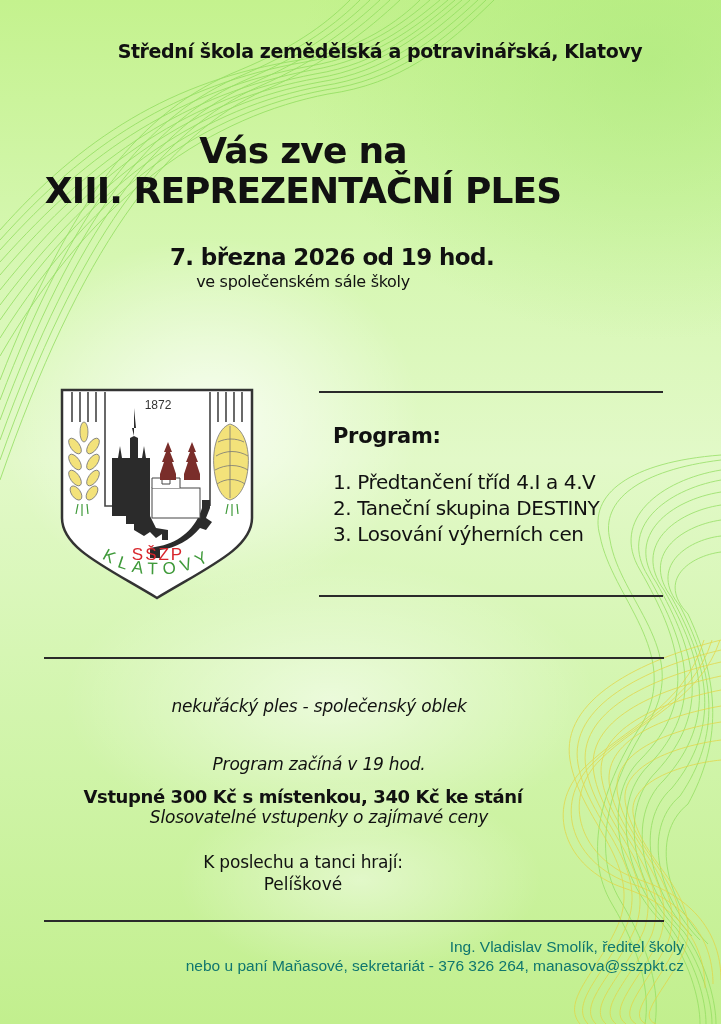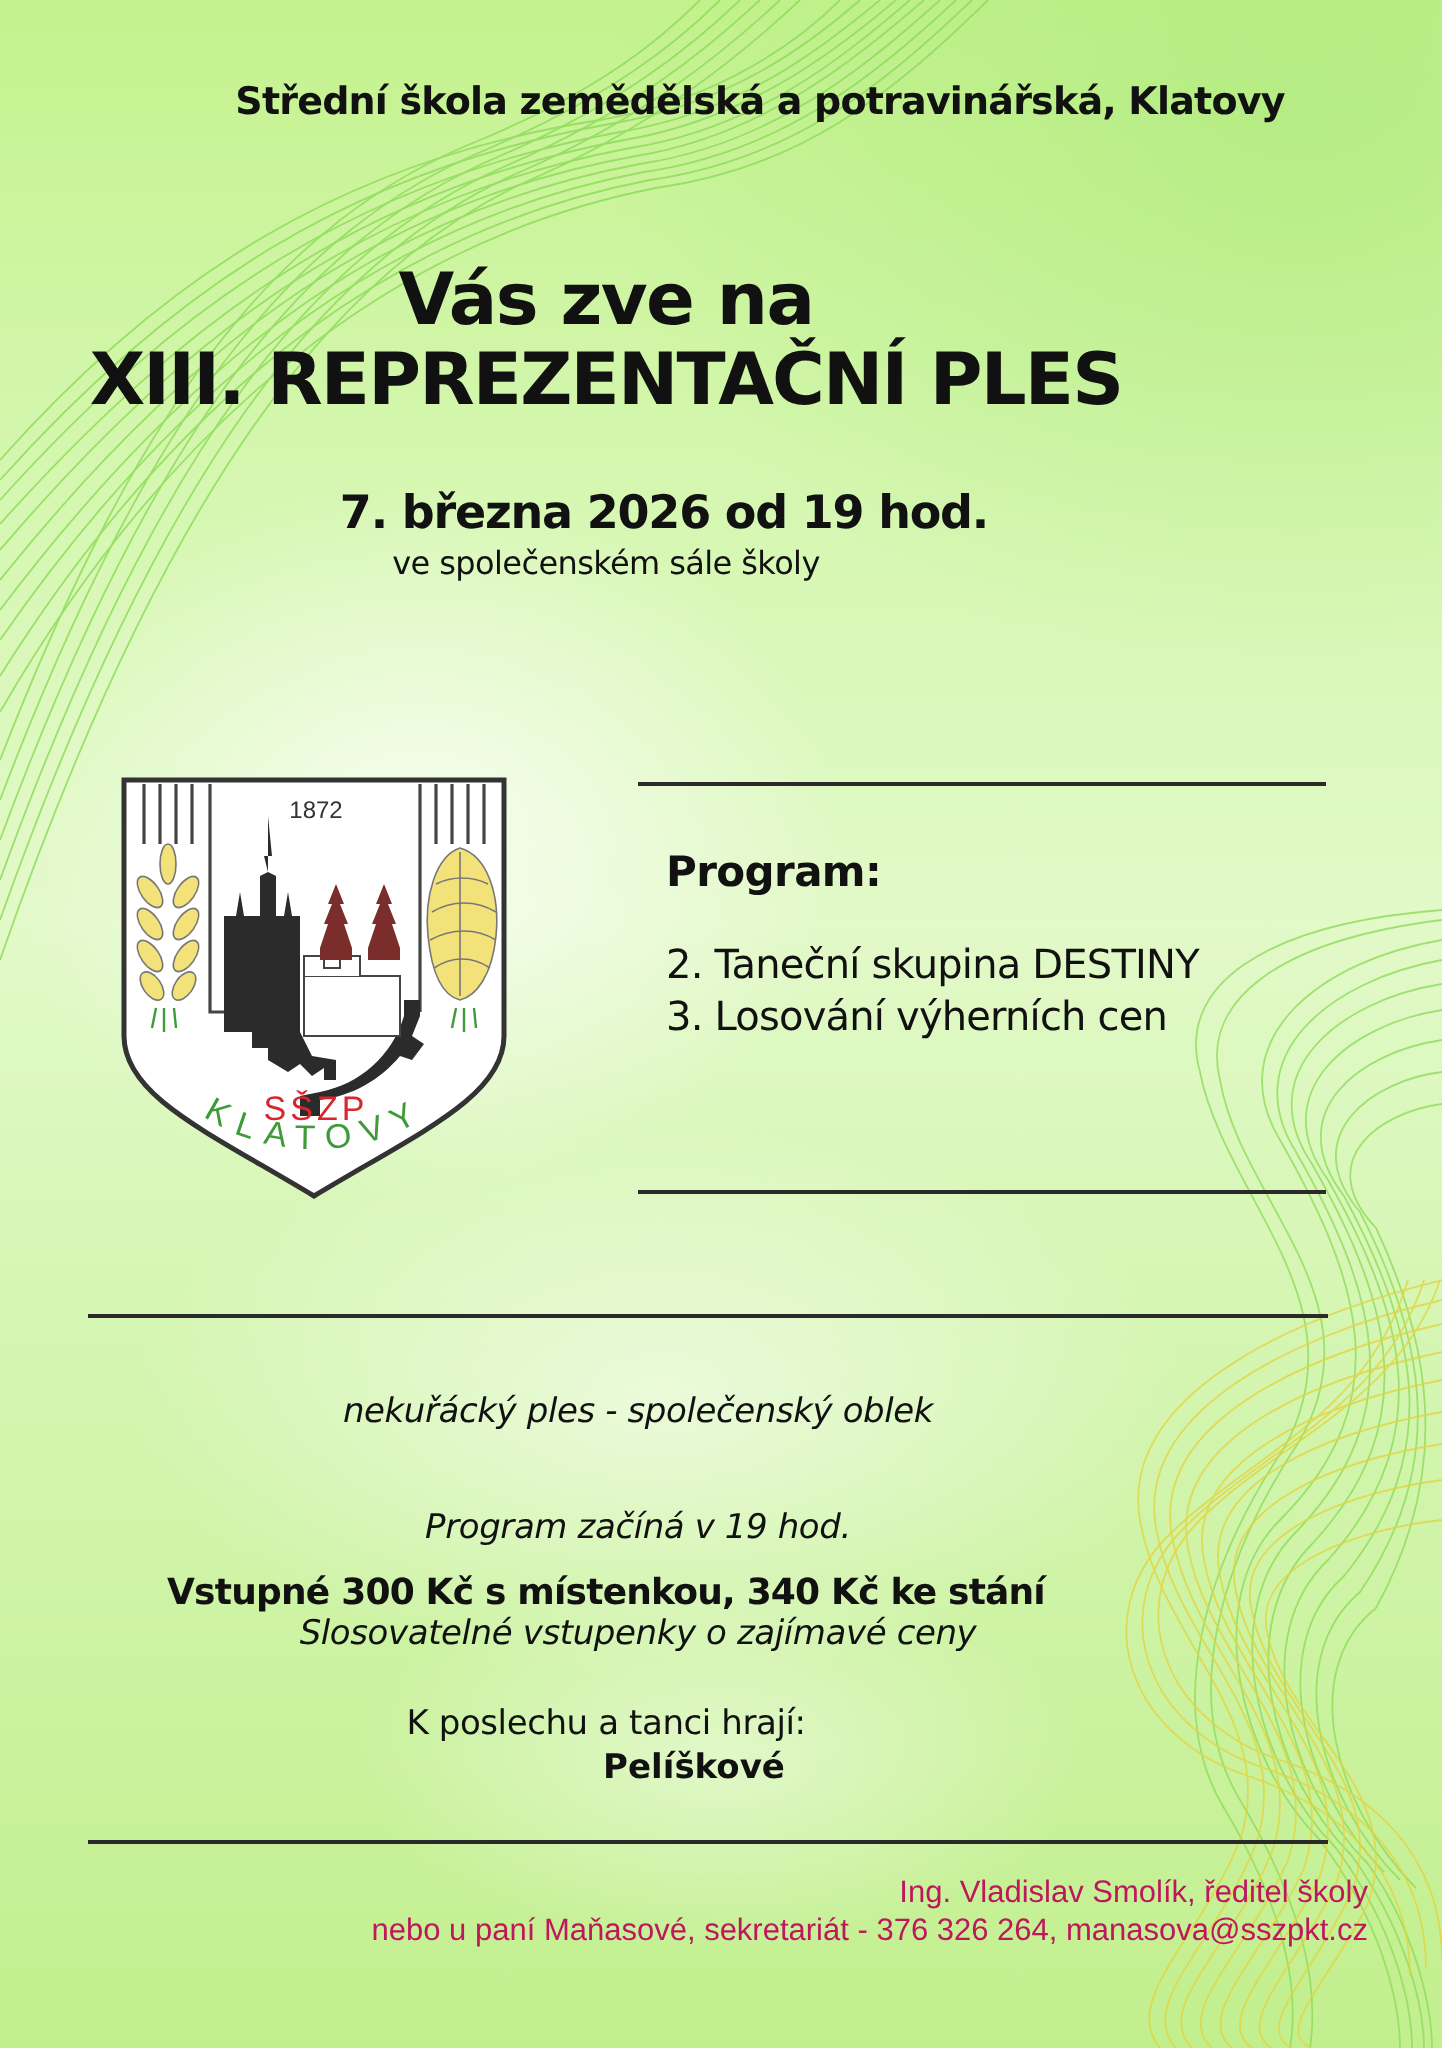--- a/index.html
+++ b/index.html
@@ -111,33 +111,32 @@
       letter-spacing: -0.4px;
     }
     .tickets-note { top: 807px; }
     .music-label {
       top: 852px;
       font-size: 17px;
       letter-spacing: -0.2px;
     }
     .band-name {
       top: 874px;
-      font-weight: bold;
+      font-weight: normal;
       font-size: 17px;
-      padding-left: 44px;
     }
 
     .contact {
       right: 37px;
       top: 937px;
       text-align: right;
       font-family: "Liberation Sans", sans-serif;
       font-size: 15.5px;
       line-height: 19px;
-      color: #be185d;
+      color: #0f766e;
       white-space: nowrap;
     }
   </style>
 </head>
 <body>
 
 <svg class="bg-waves" viewBox="0 0 721 1024" xmlns="http://www.w3.org/2000/svg">
   <g fill="none" stroke="#8fdc5c" stroke-width="0.9" opacity="0.85">
     <path d="M0,230 C80,140 170,80 300,60 C360,50 400,20 420,0"></path>
     <path d="M0,240 C85,145 175,85 305,62 C365,52 405,22 430,0"></path>
@@ -265,20 +264,21 @@
     <path id="arc-klatovy" d="M20,146 C50,200 144,200 176,146"></path>
   </defs>
   <text font-family="Liberation Sans, sans-serif" font-size="17" fill="#3f9a3a" letter-spacing="6">
     <textPath href="#arc-klatovy" startOffset="50%" text-anchor="middle">KLATOVY</textPath>
   </text>
 </svg>
 
 <div class="hr" style="left:319px; top:391px; width:344px;"></div>
 <div class="abs program-block">
   <div class="program-heading">Program:</div>
+  <div class="program-item">1. Předtančení tříd 4.I a 4.V</div>
   <div class="program-item">2. Taneční skupina DESTINY</div>
   <div class="program-item">3. Losování výherních cen</div>
 </div>
 <div class="hr" style="left:319px; top:595px; width:344px;"></div>
 
 <div class="hr" style="left:44px; top:657px; width:620px;"></div>
 
 <div class="abs center-text info-italic nonsmoking">nekuřácký ples - společenský oblek</div>
 <div class="abs center-text info-italic program-start">Program začíná v 19 hod.</div>
 <div class="abs center-text entry-fee">Vstupné 300 Kč s místenkou, 340 Kč ke stání</div>

